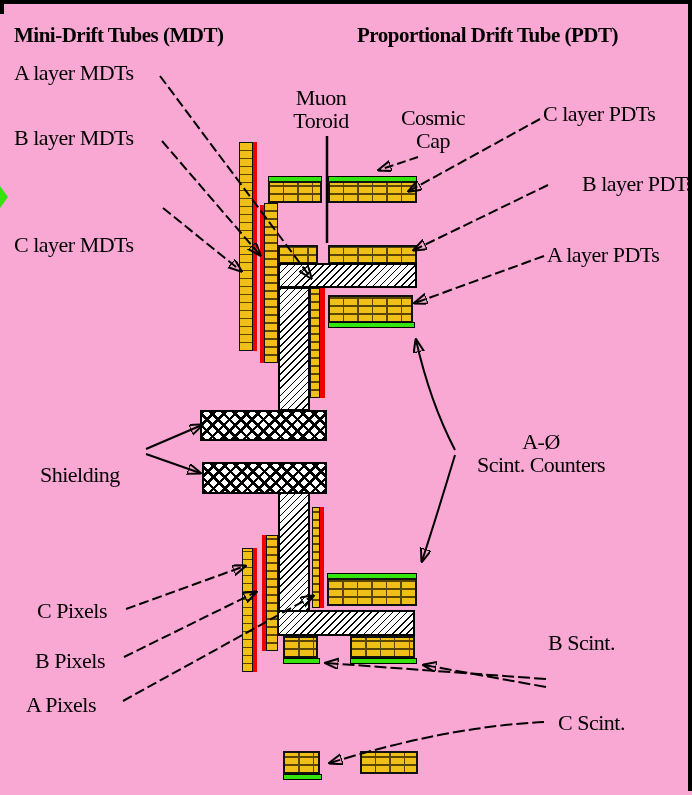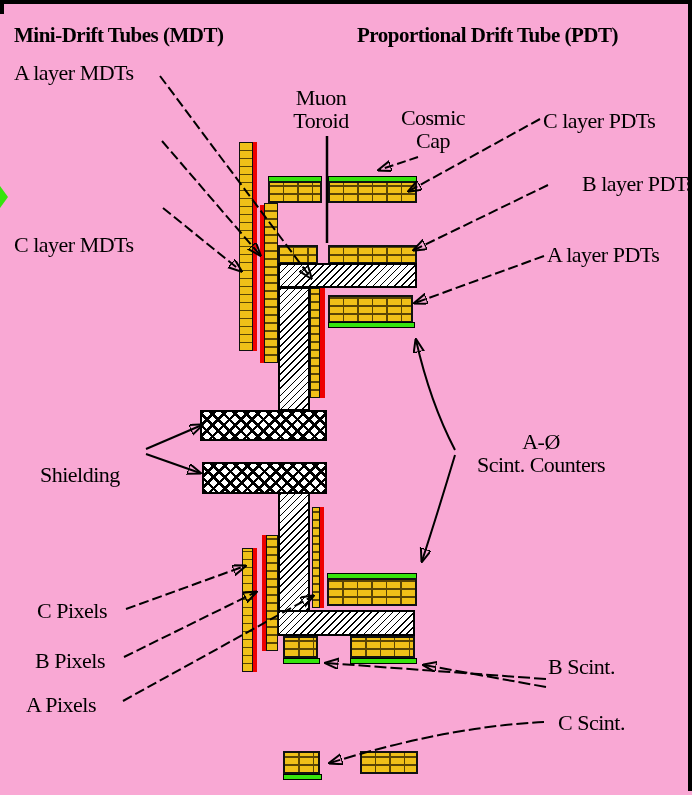--- a/index.html
+++ b/index.html
@@ -129,43 +129,44 @@
 
     <path d="M546,679 L326,663" stroke-width="2" stroke-dasharray="12 4" marker-end="url(#ah)"></path>
     <path d="M546,687 L424,665" stroke-width="2" stroke-dasharray="12 4" marker-end="url(#ah)"></path>
     <path d="M544,722 Q445,727 330,763" stroke-width="2" stroke-dasharray="12 4" marker-end="url(#ah)"></path>
   </svg>
 
   <div class="lbl title" style="left:14px;top:24px;">Mini-Drift Tubes (MDT)</div>
   <div class="lbl title" style="left:357px;top:24px;">Proportional Drift Tube (PDT)</div>
 
   <div class="lbl" style="left:14px;top:61px;">A layer MDTs</div>
+  <div class="lbl" style="left:14px;top:126px;">B layer MDTs</div>
   <div class="lbl" style="left:14px;top:193px;margin-top:40px;">C layer MDTs</div>
 
   <div class="lbl ctr" style="left:286px;top:86px;width:70px;">
     <div>Muon</div>
     <div>Toroid</div>
   </div>
 
   <div class="lbl ctr" style="left:390px;top:106px;width:86px;">
     <div>Cosmic</div>
     <div>Cap</div>
   </div>
 
-  <div class="lbl" style="left:543px;top:109px;">C layer PDTs</div>
+  <div class="lbl" style="left:543px;top:102px;">C layer PDTs</div>
   <div class="lbl" style="left:582px;top:172px;">B layer PDTs</div>
   <div class="lbl" style="left:547px;top:243px;">A layer PDTs</div>
 
   <div class="lbl" style="left:40px;top:439px;margin-top:24px;">Shielding</div>
 
   <div class="lbl ctr" style="left:455px;top:430px;width:172px;">
     <div>A-Ø</div>
     <div>Scint. Counters</div>
   </div>
 
   <div class="lbl" style="left:37px;top:599px;">C Pixels</div>
   <div class="lbl" style="left:35px;top:649px;">B Pixels</div>
   <div class="lbl" style="left:26px;top:693px;">A Pixels</div>
 
-  <div class="lbl" style="left:548px;top:655px;">B Scint.</div>
+  <div class="lbl" style="left:548px;top:631px;">B Scint.</div>
   <div class="lbl" style="left:546px;top:711px;margin-left:12px;">C Scint.</div>
 
 </div>
 
 </body></html>

